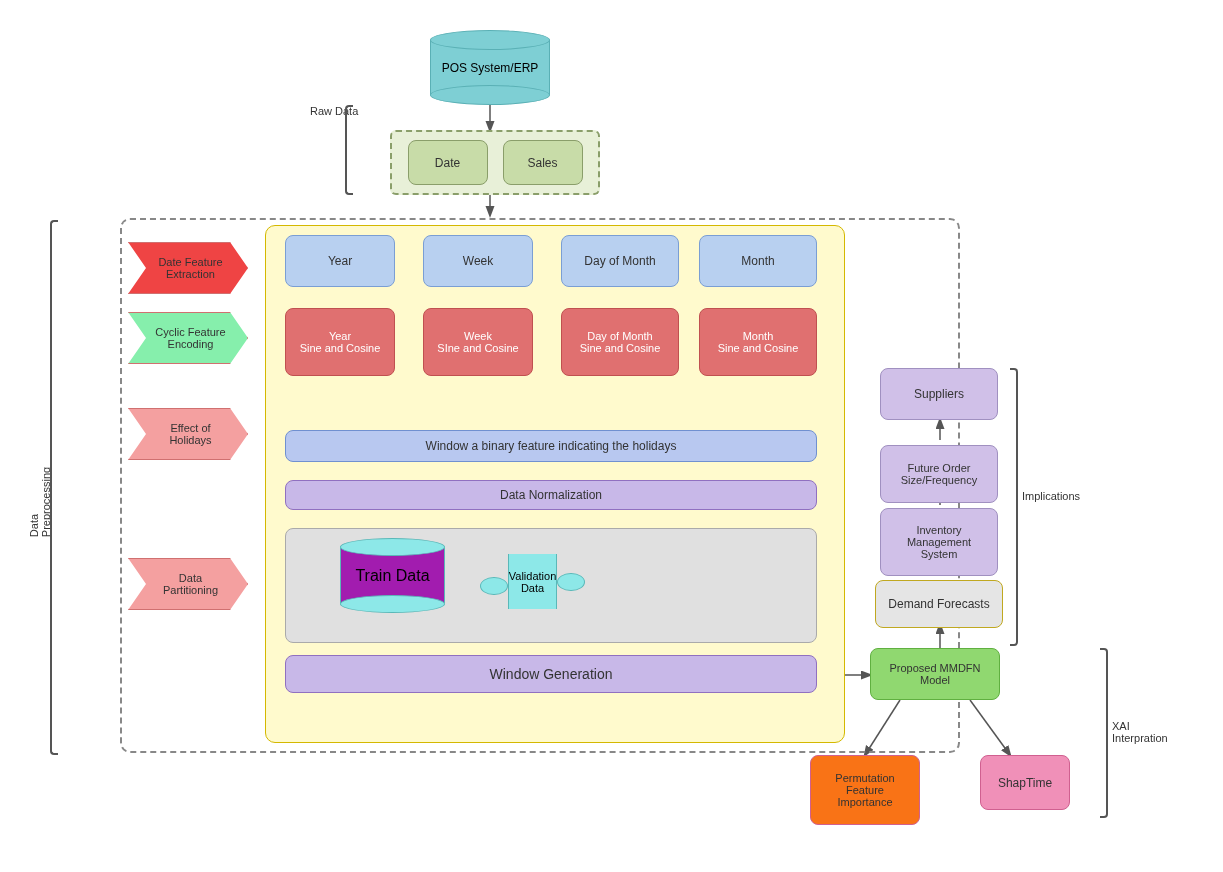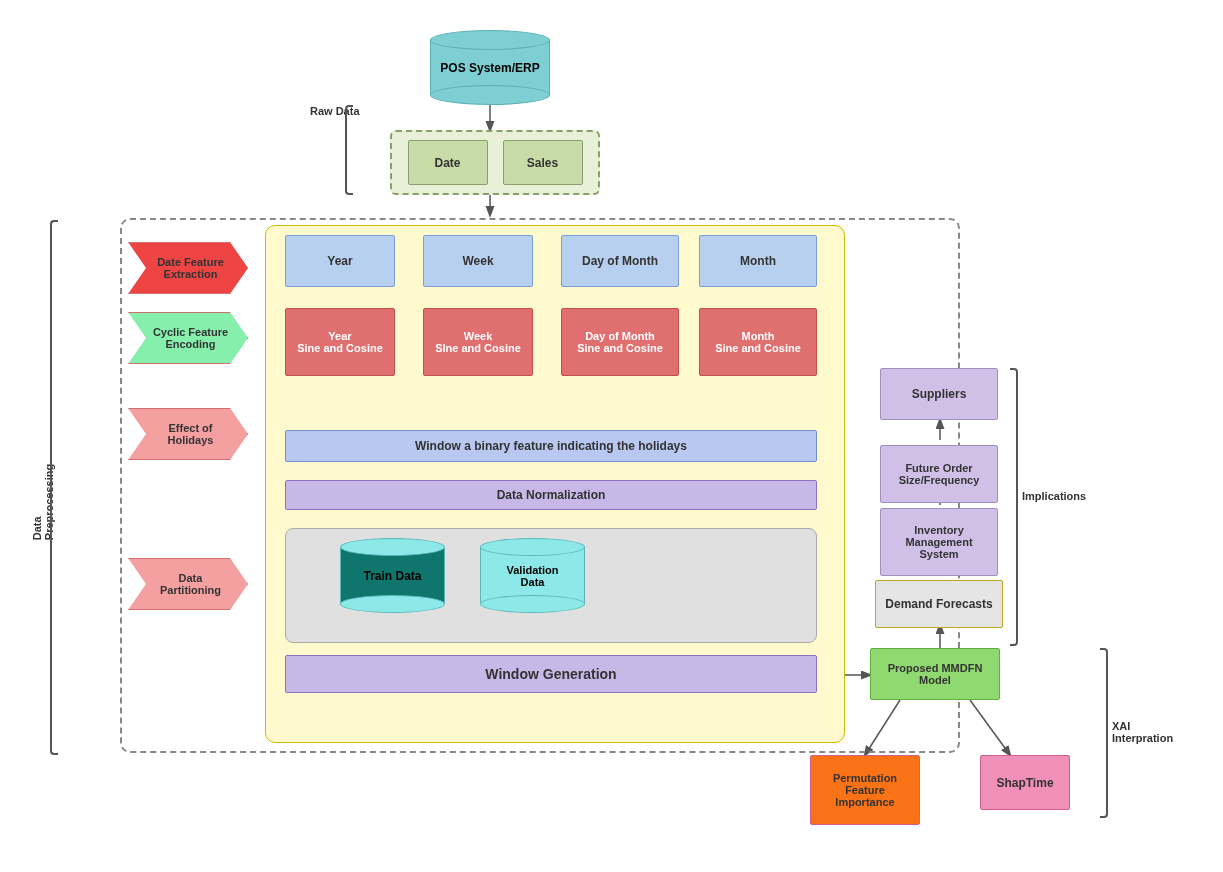--- a/index.html
+++ b/index.html
@@ -10,27 +10,26 @@
       width: 1223px;
       height: 872px;
       overflow: hidden;
       position: relative;
     }
 
     .diagram-container {
       position: relative;
       width: 1223px;
       height: 676px;
-      font-weight: bold;
     }
 
     
     .box {
       position: absolute;
-      border-radius: 2px;
+      border-radius: 8px;
       display: flex;
       align-items: center;
       justify-content: center;
       text-align: center;
       font-size: 12px;
       color: #333;
       border: 1.5px solid;
     }
 
     
@@ -196,27 +195,27 @@
   </div>
 
   <div class="box" style="left:285px; top:480px; width:532px; height:30px; background:#c8b8e8; border-color:#9070c0; font-size:12px;">
     <span>Data Normalization</span>
   </div>
 
   <div class="gray-bg" style="left:285px; top:528px; width:532px; height:115px;"></div>
 
   <div style="position:absolute; left:340px; top:538px; width:105px; height:95px; display:flex; flex-direction:column; align-items:center;">
     <div style="width:105px; height:18px; background:#8de8e8; border:1.5px solid #5ab8b8; border-radius:50%; z-index:2;"></div>
-    <div style="width:105px; height:55px; background:#0f766e; border-left:1.5px solid #5ab8b8; border-right:1.5px solid #5ab8b8; display:flex; align-items:center; justify-content:center; font-size:12px; text-align:center; margin-top:-8px; z-index:1;">
+    <div style="width:105px; height:55px; background:#a21caf; border-left:1.5px solid #5ab8b8; border-right:1.5px solid #5ab8b8; display:flex; align-items:center; justify-content:center; font-size:16px; text-align:center; margin-top:-8px; z-index:1;">
       <span>Train Data</span>
     </div>
     <div style="width:105px; height:18px; background:#8de8e8; border:1.5px solid #5ab8b8; border-radius:50%; margin-top:-8px; z-index:2;"></div>
   </div>
 
-  <div style="position:absolute; left:480px; top:538px; width:105px; height:95px; display:flex; flex-direction:column; align-items:center;">
+  <div style="position:absolute; left:480px; top:538px; width:105px; height:95px; display:flex; flex-direction:row; align-items:center;">
     <div style="width:105px; height:18px; background:#8de8e8; border:1.5px solid #5ab8b8; border-radius:50%; z-index:2;"></div>
     <div style="width:105px; height:55px; background:#8de8e8; border-left:1.5px solid #5ab8b8; border-right:1.5px solid #5ab8b8; display:flex; align-items:center; justify-content:center; font-size:11px; text-align:center; margin-top:-8px; z-index:1;">
       <span style="white-space:pre-line;">Validation
 Data</span>
     </div>
     <div style="width:105px; height:18px; background:#8de8e8; border:1.5px solid #5ab8b8; border-radius:50%; margin-top:-8px; z-index:2;"></div>
   </div>
 
 
   <div class="box" style="left:285px; top:655px; width:532px; height:38px; background:#c8b8e8; border-color:#9070c0; font-size:14px;">

